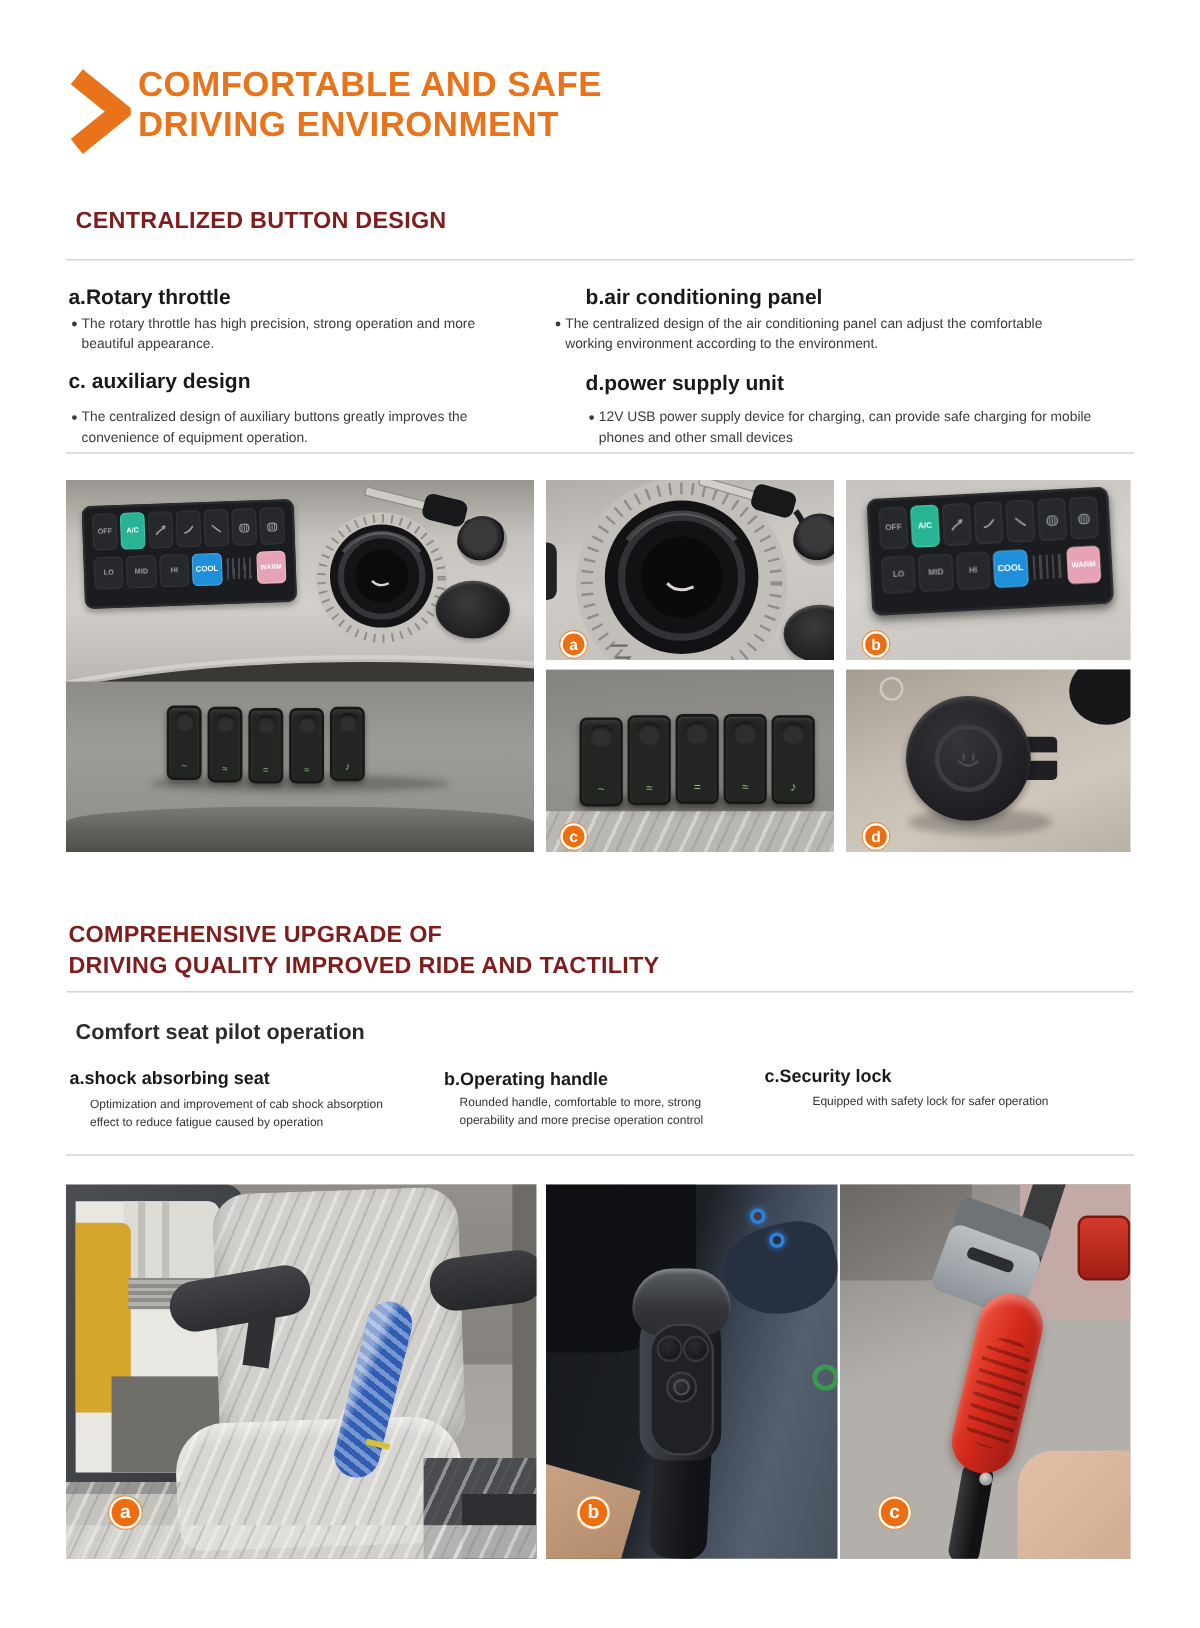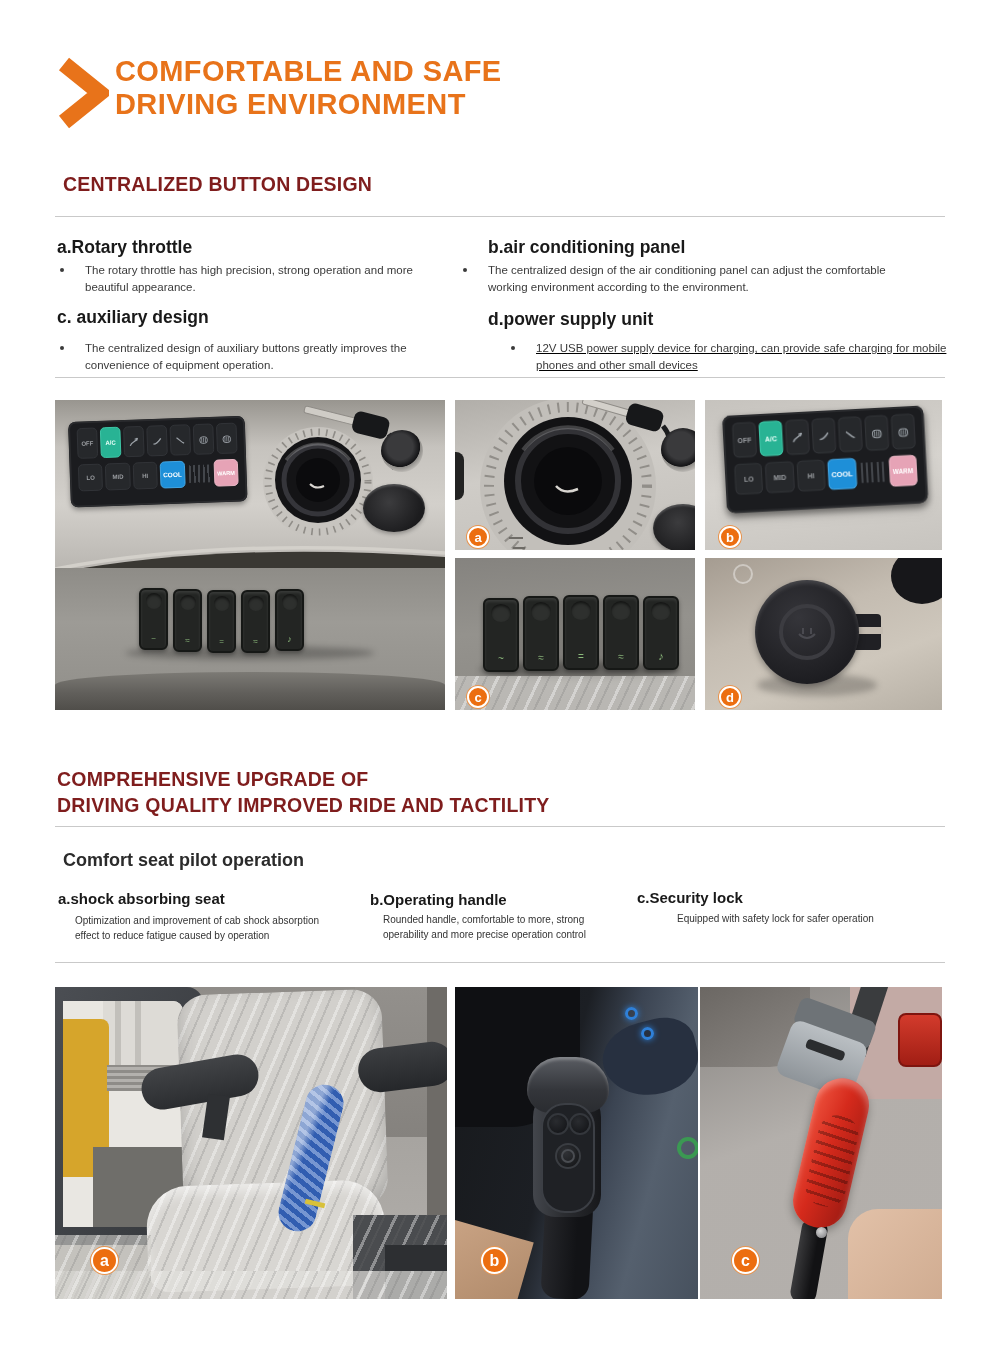--- a/index.html
+++ b/index.html
@@ -7,21 +7,21 @@
   .page { position:relative; width:1000px; height:1357px; background:#fff;
           font-family:"Liberation Sans","DejaVu Sans",sans-serif; overflow:hidden; }
   .abs { position:absolute; }
 
   
   .h1 { color:#E8731A; font-weight:bold; font-size:29px; line-height:33px; letter-spacing:.4px; }
   .h2 { color:#7f1d1d; font-weight:bold; font-size:19.5px; letter-spacing:.2px; }
   .sub { color:#2b2b2b; font-weight:bold; font-size:18px; }
   .ft  { color:#191919; font-weight:bold; font-size:17.5px; }
   .ft-sm { color:#191919; font-weight:bold; font-size:15px; }
-  .bullet { display:flex; gap:21px; }
+  .bullet { display:flex; gap:4px; }
   .dot { width:4px; height:4px; border-radius:50%; background:#3a3a3a; margin-top:6px; flex:none; }
   .btxt { font-size:11.5px; line-height:16.5px; color:#3a3a3a; white-space:pre-line; }
   .sdesc { font-size:10px; line-height:15px; color:#333; white-space:pre-line; }
   .rule { height:1px; background:#c9c9c9; }
 
   
   .photo { position:absolute; overflow:hidden; background:#b9b6b1; }
   .badge { position:absolute; border-radius:50%; background:#EC6E10; color:#fff; font-weight:bold;
            display:flex; align-items:center; justify-content:center; border:2px solid #fff;
            box-shadow:0 0 0 1px #e8944e; z-index:40; }
@@ -87,21 +87,21 @@
 convenience of equipment operation.</span>
   </div>
 
   <div class="abs ft" style="left:488px;top:237px;">b.air conditioning panel</div>
   <div class="abs bullet" style="left:463px;top:262px;width:460px;">
     <span class="dot"></span>
     <span class="btxt">The centralized design of the air conditioning panel can adjust the comfortable
 working environment according to the environment.</span>
   </div>
   <div class="abs ft" style="left:488px;top:309px;">d.power supply unit</div>
-  <div class="abs bullet" style="left:511px;top:340px;width:460px;text-decoration:underline;">
+  <div class="abs bullet" style="left:491px;top:340px;width:460px;">
     <span class="dot"></span>
     <span class="btxt">12V USB power supply device for charging, can provide safe charging for mobile
 phones and other small devices</span>
   </div>
 
   <div class="abs rule" style="left:55px;top:377px;width:890px;"></div>
 
   <div class="photo" style="left:55px;top:400px;width:390px;height:310px;">
     <div class="abs" style="left:0;top:0;width:390px;height:168px;
          background:linear-gradient(180deg,#98958f 0%,#c6c3be 28%,#d3d0cb 62%,#bab7b2 100%);"></div>

